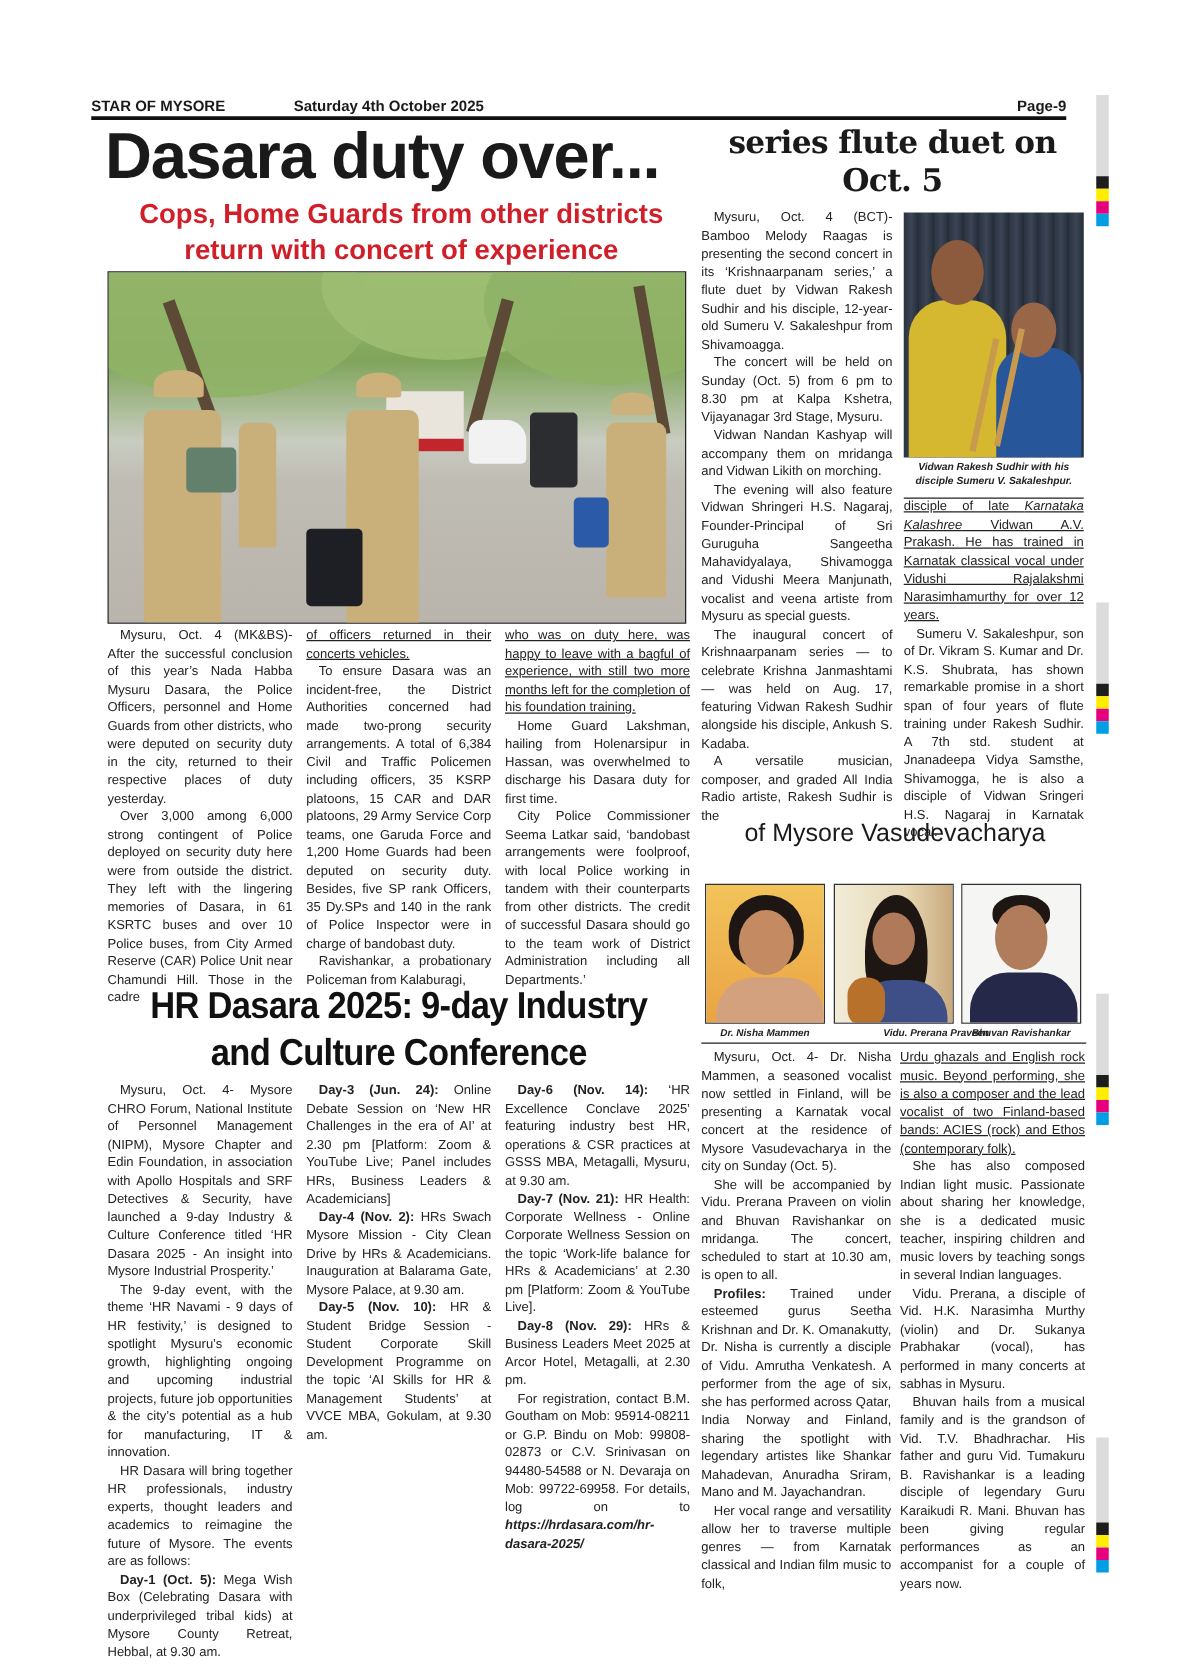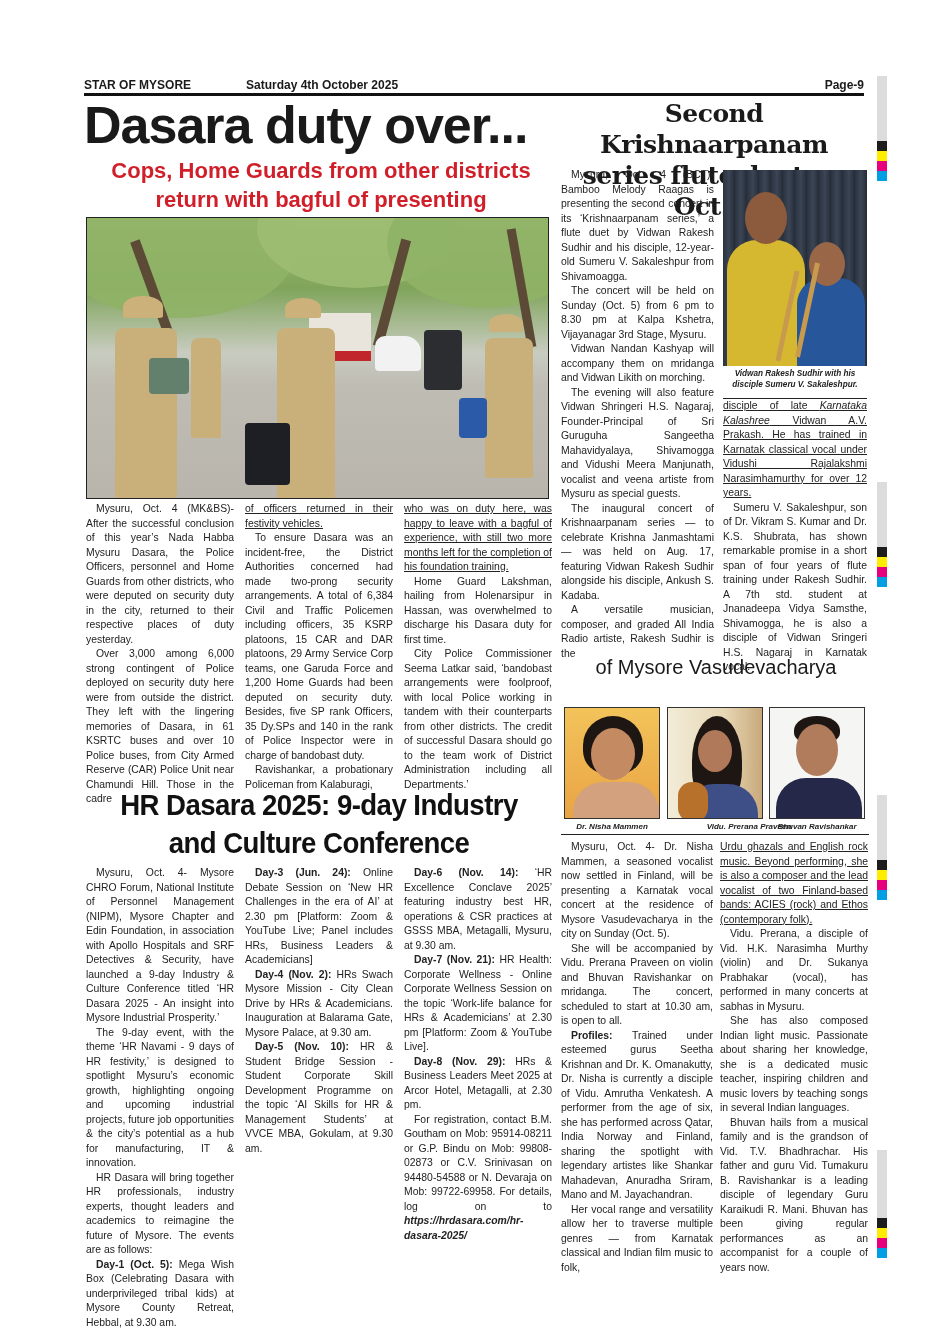--- a/index.html
+++ b/index.html
@@ -1,19 +1,19 @@
 <!DOCTYPE html>
 <html><head>
 <meta charset="utf-8">
 <style>
   * { box-sizing: border-box; margin: 0; padding: 0; }
   html, body { width: 945px; height: 1337px; background: #ffffff; overflow: hidden; }
   body { position: relative; font-family: "Liberation Sans", sans-serif; color: #1a1a1a; }
 
-  .masthead { position: absolute; left: 84px; top: 78px; width: 780px; height: 18px; border-bottom: 3px solid #111; }
+  .masthead { position: absolute; left: 73px; top: 78px; width: 780px; height: 18px; border-bottom: 3px solid #111; }
   .masthead .pub { position: absolute; left: 0; top: 0; font-weight: bold; font-size: 12px; }
   .masthead .date { position: absolute; left: 162px; top: 0; font-weight: bold; font-size: 12px; }
   .masthead .page { position: absolute; right: 0; top: 0; font-weight: bold; font-size: 12px; }
 
   .reg-bar { position: absolute; left: 877px; width: 10px; }
   .reg-bar .grey { background: #dcdcdc; }
   .reg-bar .k { background: #1d1d1b; height: 10px; }
   .reg-bar .y { background: #ffed00; height: 10px; }
   .reg-bar .m { background: #e6007e; height: 10px; }
   .reg-bar .c { background: #009fe3; height: 10px; }
@@ -94,21 +94,21 @@
   <div class="grey" style="height:68px;"></div>
     <div class="k"></div>
     <div class="y"></div>
     <div class="m"></div>
     <div class="c"></div>
 </div>
 
 <div class="h-main">Dasara duty over...</div>
 <div class="h-red">
   <div>Cops, Home Guards from other districts</div>
-  <div>return with bagful of presenting</div>
+  <div>return with concert of experience</div>
 </div>
 
 <div class="photo-police">
   <div class="canopy" style="left:-30px;top:-40px;width:240px;height:140px;"></div>
   <div class="canopy" style="left:170px;top:-50px;width:200px;height:120px;background:#9cbc72;"></div>
   <div class="canopy" style="left:300px;top:-40px;width:200px;height:130px;"></div>
   <div class="tree" style="left:60px;top:20px;width:10px;height:100px;transform:rotate(-20deg);"></div>
   <div class="tree" style="left:300px;top:20px;width:10px;height:110px;transform:rotate(15deg);"></div>
   <div class="tree" style="left:430px;top:10px;width:9px;height:120px;transform:rotate(-10deg);"></div>
   <div class="bus" style="left:222px;top:95px;width:62px;height:48px;"></div>
@@ -124,32 +124,31 @@
   <div class="cop" style="left:398px;top:120px;width:48px;height:140px;"></div>
   <div class="hat" style="left:402px;top:96px;width:34px;height:18px;"></div>
   <div class="bag" style="left:372px;top:180px;width:28px;height:40px;background:#2a5aa8;"></div>
 </div>
 
 <div class="col" style="left:86px;top:502px;width:148px;">
   <p>Mysuru, Oct. 4 (MK&amp;BS)- After the successful conclusion of this year’s Nada Habba Mysuru Dasara, the Police Officers, personnel and Home Guards from other districts, who were deputed on security duty in the city, returned to their respective places of duty yesterday.</p>
   <p>Over 3,000 among 6,000 strong contingent of Police deployed on security duty here were from outside the district. They left with the lingering memories of Dasara, in 61 KSRTC buses and over 10 Police buses, from City Armed Reserve (CAR) Police Unit near Chamundi Hill. Those in the cadre</p>
 </div>
 <div class="col" style="left:245px;top:502px;width:148px;">
-  <p class="noindent">of officers returned in their festivity vehicles.</p>
+  <p class="noindent">of officers returned in their concerts vehicles.</p>
   <p>To ensure Dasara was an incident-free, the District Authorities concerned had made two-prong security arrangements. A total of 6,384 Civil and Traffic Policemen including officers, 35 KSRP platoons, 15 CAR and DAR platoons, 29 Army Service Corp teams, one Garuda Force and 1,200 Home Guards had been deputed on security duty. Besides, five SP rank Officers, 35 Dy.SPs and 140 in the rank of Police Inspector were in charge of bandobast duty.</p>
   <p>Ravishankar, a probationary Policeman from Kalaburagi,</p>
 </div>
 <div class="col" style="left:404px;top:502px;width:148px;">
   <p class="noindent">who was on duty here, was happy to leave with a bagful of experience, with still two more months left for the completion of his foundation training.</p>
   <p>Home Guard Lakshman, hailing from Holenarsipur in Hassan, was overwhelmed to discharge his Dasara duty for first time.</p>
   <p>City Police Commissioner Seema Latkar said, ‘bandobast arrangements were foolproof, with local Police working in tandem with their counterparts from other districts. The credit of successful Dasara should go to the team work of District Administration including all Departments.’</p>
 </div>
 
 <div class="h-right-serif">
-  <div>Second Krishnaarpanam</div>
   <div>series flute duet on Oct. 5</div>
 </div>
 
 <div class="col" style="left:561px;top:168px;width:153px;">
   <p>Mysuru, Oct. 4 (BCT)- Bamboo Melody Raagas is presenting the second concert in its ‘Krishnaarpanam series,’ a flute duet by Vidwan Rakesh Sudhir and his disciple, 12-year-old Sumeru V. Sakaleshpur from Shivamoagga.</p>
   <p>The concert will be held on Sunday (Oct. 5) from 6 pm to 8.30 pm at Kalpa Kshetra, Vijayanagar 3rd Stage, Mysuru.</p>
   <p>Vidwan Nandan Kashyap will accompany them on mridanga and Vidwan Likith on morching.</p>
   <p>The evening will also feature Vidwan Shringeri H.S. Nagaraj, Founder-Principal of Sri Guruguha Sangeetha Mahavidyalaya, Shivamogga and Vidushi Meera Manjunath, vocalist and veena artiste from Mysuru as special guests.</p>
   <p>The inaugural concert of Krishnaarpanam series — to celebrate Krishna Janmashtami — was held on Aug. 17, featuring Vidwan Rakesh Sudhir alongside his disciple, Ankush S. Kadaba.</p>
   <p>A versatile musician, composer, and graded All India Radio artiste, Rakesh Sudhir is the</p>
@@ -202,22 +201,22 @@
 <div class="rule"></div>
 
 <div class="col" style="left:561px;top:840px;width:152px;">
   <p>Mysuru, Oct. 4- Dr. Nisha Mammen, a seasoned vocalist now settled in Finland, will be presenting a Karnatak vocal concert at the residence of Mysore Vasudevacharya in the city on Sunday (Oct. 5).</p>
   <p>She will be accompanied by Vidu. Prerana Praveen on violin and Bhuvan Ravishankar on mridanga. The concert, scheduled to start at 10.30 am, is open to all.</p>
   <p><b>Profiles:</b><span> Trained under esteemed gurus Seetha Krishnan and Dr. K. Omanakutty, Dr. Nisha is currently a disciple of Vidu. Amrutha Venkatesh. A performer from the age of six, she has performed across Qatar, India Norway and Finland, sharing the spotlight with legendary artistes like Shankar Mahadevan, Anuradha Sriram, Mano and M. Jayachandran.</span></p>
   <p>Her vocal range and versatility allow her to traverse multiple genres — from Karnatak classical and Indian film music to folk,</p>
 </div>
 <div class="col" style="left:720px;top:840px;width:148px;">
   <p class="noindent">Urdu ghazals and English rock music. Beyond performing, she is also a composer and the lead vocalist of two Finland-based bands: ACIES (rock) and Ethos (contemporary folk).</p>
+  <p>She has also composed Indian light music. Passionate about sharing her knowledge, she is a dedicated music teacher, inspiring children and music lovers by teaching songs in several Indian languages.</p>
   <p>Vidu. Prerana, a disciple of Vid. H.K. Narasimha Murthy (violin) and Dr. Sukanya Prabhakar (vocal), has performed in many concerts at sabhas in Mysuru.</p>
-  <p>She has also composed Indian light music. Passionate about sharing her knowledge, she is a dedicated music teacher, inspiring children and music lovers by teaching songs in several Indian languages.</p>
   <p>Bhuvan hails from a musical family and is the grandson of Vid. T.V. Bhadhrachar. His father and guru Vid. Tumakuru B. Ravishankar is a leading disciple of legendary Guru Karaikudi R. Mani. Bhuvan has been giving regular performances as an accompanist for a couple of years now.</p>
 </div>
 
 <div class="h-hr">
   <div>HR Dasara 2025: 9-day Industry</div>
   <div>and Culture Conference</div>
 </div>
 
 <div class="col" style="left:86px;top:866px;width:148px;">
   <p>Mysuru, Oct. 4- Mysore CHRO Forum, National Institute of Personnel Management (NIPM), Mysore Chapter and Edin Foundation, in association with Apollo Hospitals and SRF Detectives &amp; Security, have launched a 9-day Industry &amp; Culture Conference titled ‘HR Dasara 2025 - An insight into Mysore Industrial Prosperity.’</p>

